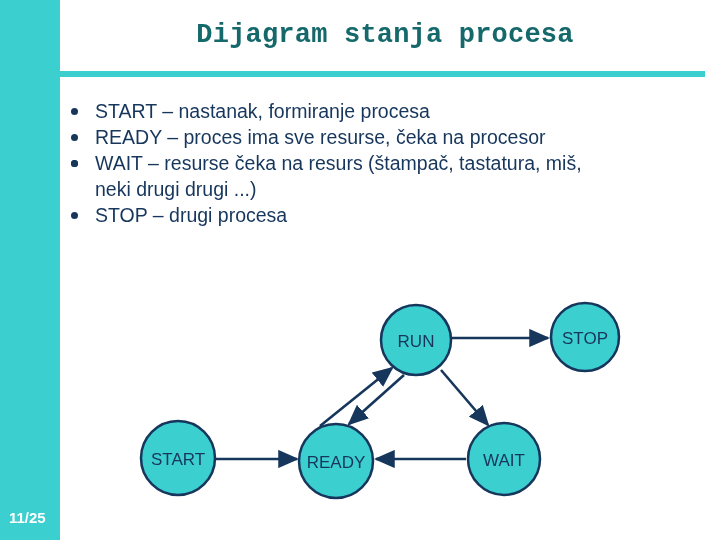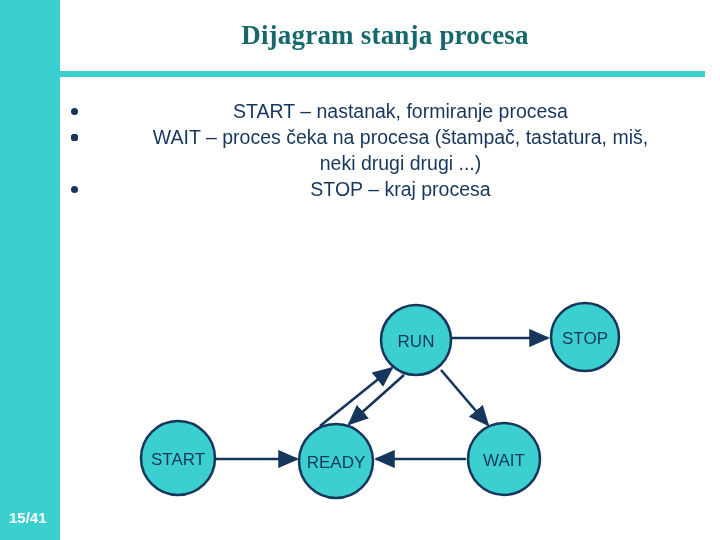--- a/index.html
+++ b/index.html
@@ -39,21 +39,21 @@
   
   #title {
     position: absolute;
     left: 60px;
     top: 20px;
     width: 650px;
     text-align: center;
     font-size: 27px;
     font-weight: bold;
     color: #16696b;
-    font-family: Liberation Serif, serif;
+    font-family: Liberation Mono, monospace;
     letter-spacing: 0.2px;
   }
   #title-rule {
     position: absolute;
     left: 60px;
     top: 71px;
     width: 645px;
     height: 6px;
     background: #3ccfcf;
   }
@@ -68,21 +68,20 @@
   .bullet-row {
     position: relative;
     display: block;
     margin: 0;
     padding: 0 0 0 29px;
     font-size: 19.5px;
     line-height: 26px;
     color: #16365c;
     font-family: "Liberation Sans", sans-serif;
     white-space: nowrap;
-    text-align: center;
   }
   .bullet-row .marker {
     position: absolute;
     left: 5px;
     top: 10px;
     width: 7px;
     height: 7px;
     border-radius: 50%;
     background: #16365c;
   }
@@ -116,47 +115,48 @@
     stroke-width: 2.6;
     fill: none;
   }
 </style>
 </head>
 <body>
 
 <div id="slide">
 
   <div id="sidebar"></div>
-  <div id="page-number">15/41</div>
+  <div id="page-number">11/25</div>
 
   <div id="title">Dijagram stanja procesa</div>
   <div id="title-rule"></div>
 
   <div id="bullets">
     <div class="bullet-row">
       <span class="marker"></span>
       <span>START – nastanak, formiranje procesa</span>
     </div>
     <div class="bullet-row">
       <span class="marker"></span>
+      <span>READY – proces ima sve resurse, čeka na procesor</span>
     </div>
     <div class="bullet-row">
       <span class="marker"></span>
     </div>
     <div class="bullet-row">
       <span class="marker"></span>
-      <span>WAIT – proces čeka na procesa (štampač, tastatura, miš,</span>
+      <span>WAIT – resurse čeka na resurs (štampač, tastatura, miš,</span>
     </div>
     <div class="bullet-row cont">
       
       <span>neki drugi drugi ...)</span>
     </div>
     <div class="bullet-row">
       <span class="marker"></span>
-      <span>STOP – kraj procesa</span>
+      <span>STOP – drugi procesa</span>
     </div>
   </div>
 
   <svg id="diagram" width="720" height="540" viewBox="0 0 720 540">
     <defs>
       <marker id="arrowhead" markerWidth="8" markerHeight="7" refX="7.2" refY="3.5" orient="auto" markerUnits="strokeWidth">
         <polygon points="0,0 8,3.5 0,7" fill="#16365c"></polygon>
       </marker>
     </defs>
 

